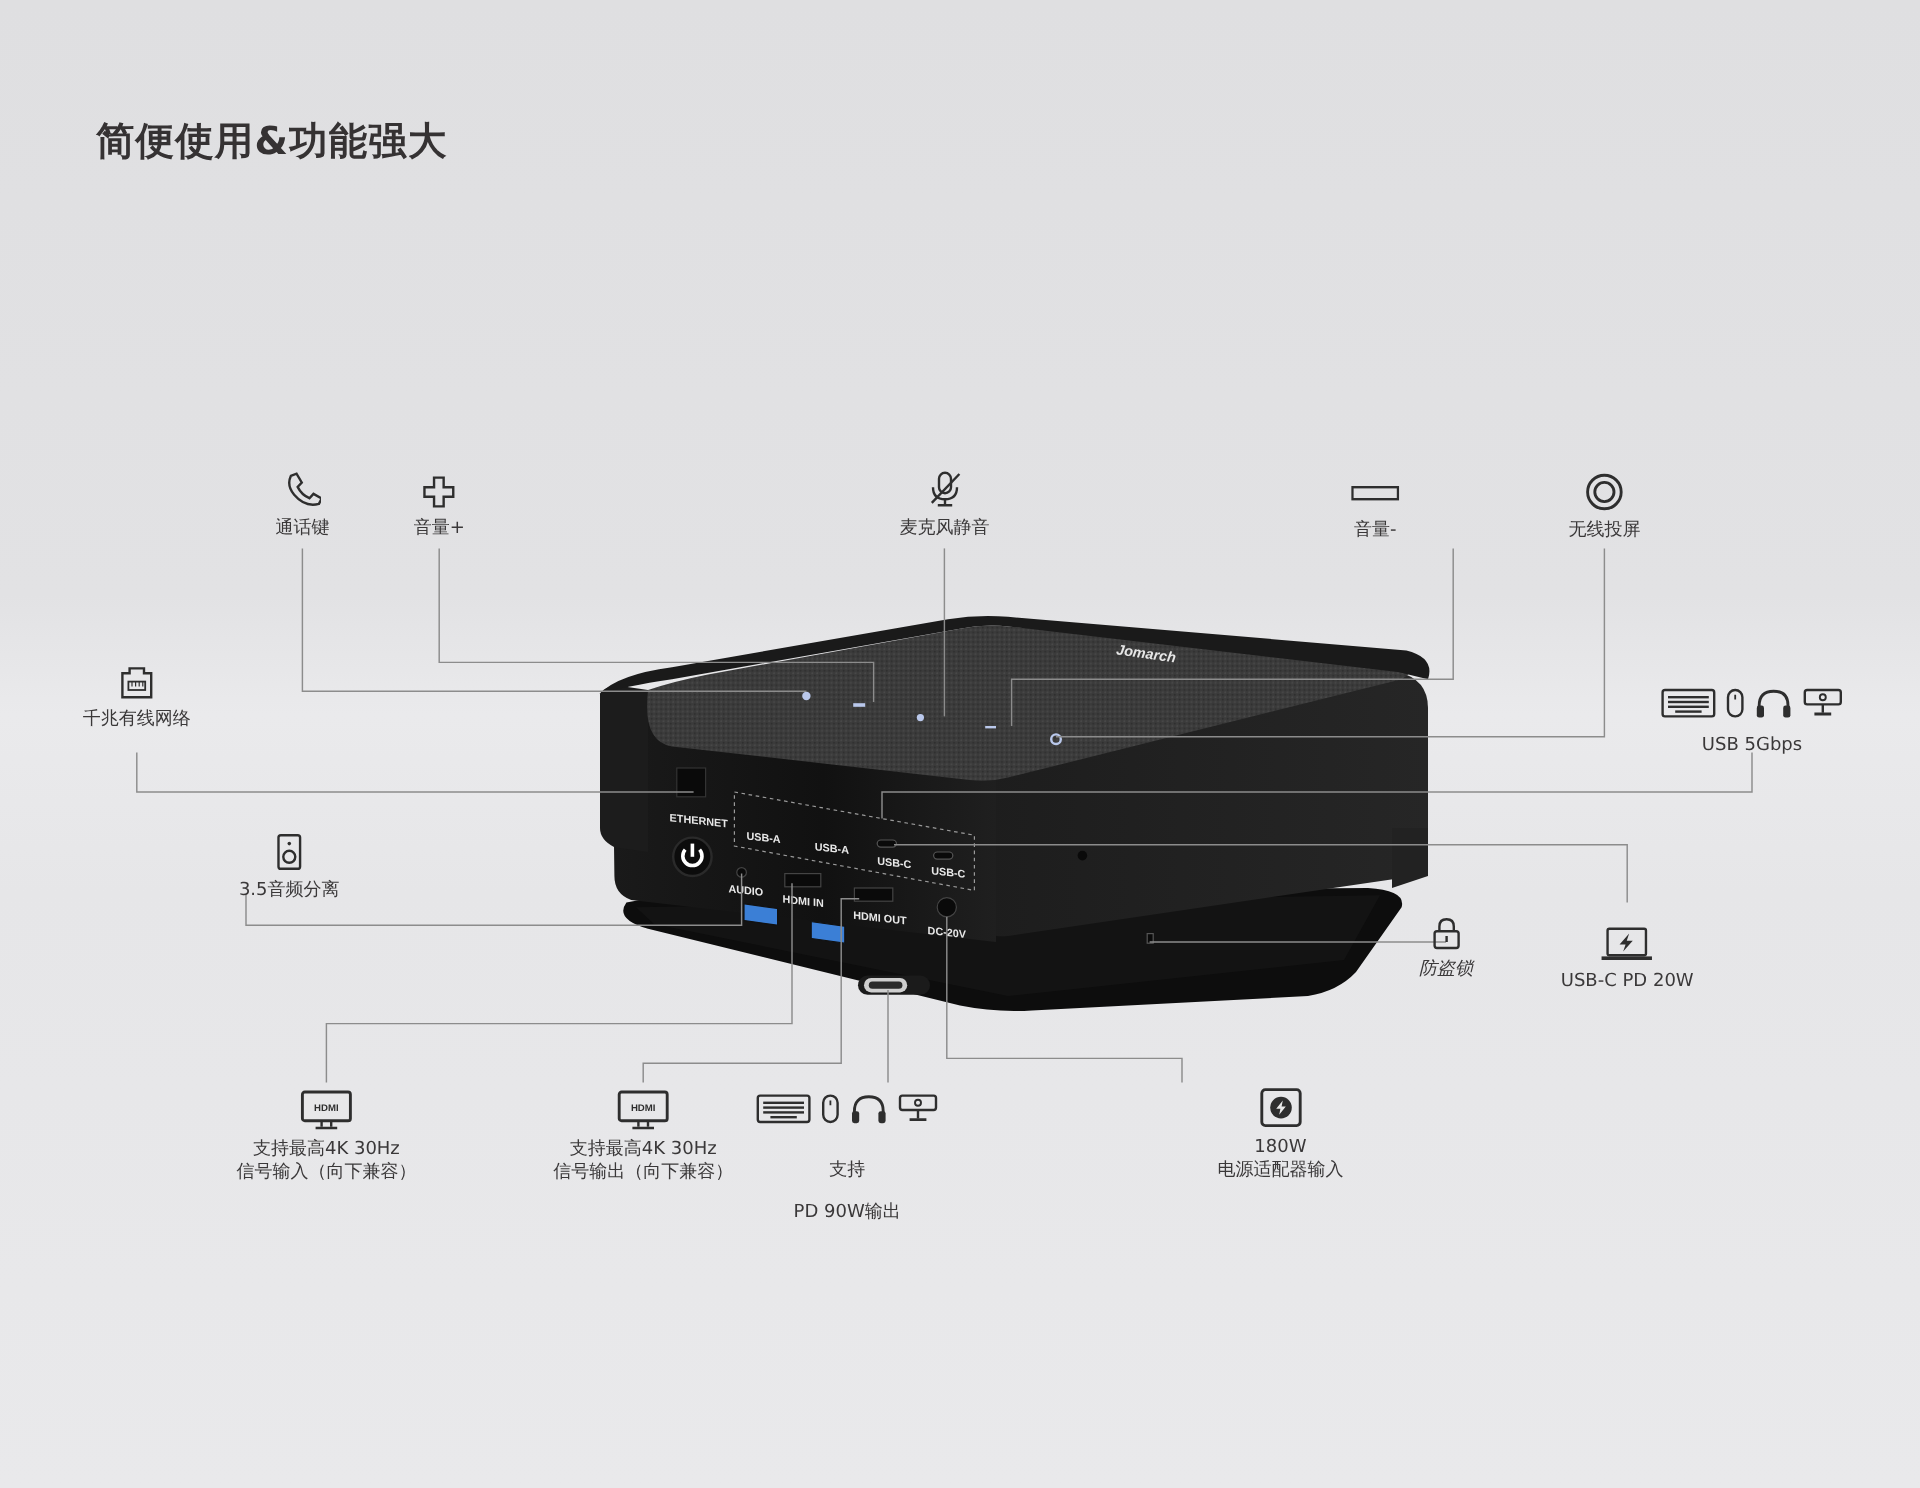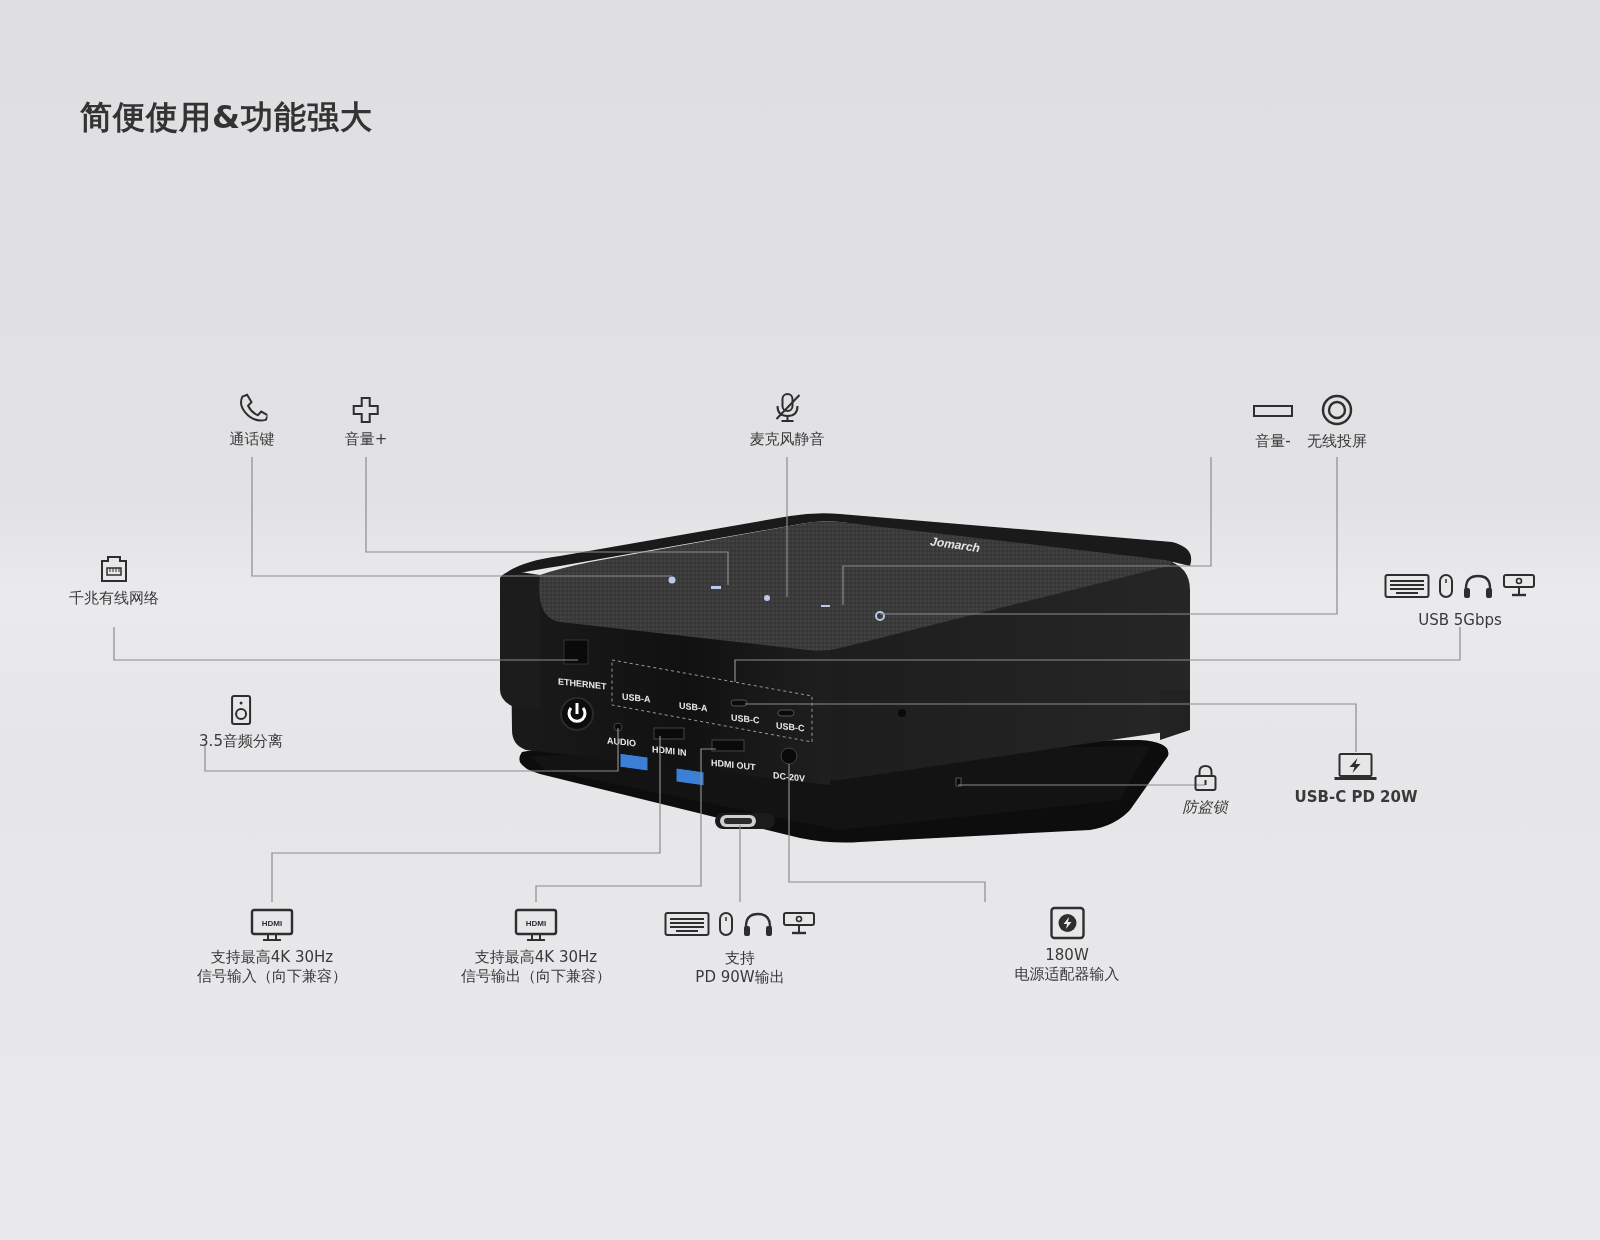--- a/index.html
+++ b/index.html
@@ -175,21 +175,21 @@
         <rect x="10" y="2" width="10" height="17" rx="5" fill="none" stroke="#2e2e2e" stroke-width="2"></rect>
         <path d="M5 14 Q5 24 15 24 Q25 24 25 14" fill="none" stroke="#2e2e2e" stroke-width="2"></path>
         <line x1="15" y1="24" x2="15" y2="29" stroke="#2e2e2e" stroke-width="2"></line>
         <line x1="9" y1="29" x2="21" y2="29" stroke="#2e2e2e" stroke-width="2"></line>
         <line x1="4" y1="27" x2="27" y2="3" stroke="#2e2e2e" stroke-width="2"></line>
       </svg>
   </span>
   <span class="label">麦克风静音</span>
 </div>
 
-<div class="callout" style="left:1273px; top:404px;">
+<div class="callout" style="left:1146px; top:404px;">
   <span class="icon" style="margin-bottom:14px;">
     <svg width="40" height="14" viewBox="0 0 40 14">
         <rect x="1" y="2" width="38" height="10" fill="none" stroke="#2e2e2e" stroke-width="2"></rect>
       </svg>
   </span>
   <span class="label">音量-</span>
 </div>
 
 <div class="callout" style="left:1337px; top:394px;">
   <span class="icon">
@@ -270,21 +270,21 @@
   <span class="icon">
     <svg width="24" height="28" viewBox="0 0 24 28">
         <path d="M6 12 V8 Q6 2 12 2 Q18 2 18 8 V12" fill="none" stroke="#2e2e2e" stroke-width="2"></path>
         <rect x="2" y="12" width="20" height="14" rx="2" fill="none" stroke="#2e2e2e" stroke-width="2"></rect>
         <line x1="12" y1="16" x2="12" y2="21" stroke="#2e2e2e" stroke-width="2"></line>
       </svg>
   </span>
   <span class="label">防盗锁</span>
 </div>
 
-<div class="callout" style="left:1356px; top:752px;font-weight:bold;">
+<div class="callout" style="left:1356px; top:772px;">
   <span class="icon">
     <svg width="44" height="30" viewBox="0 0 44 30">
         <rect x="6" y="2" width="32" height="22" rx="1.5" fill="none" stroke="#2e2e2e" stroke-width="2"></rect>
         <rect x="1" y="25" width="42" height="3" fill="#2e2e2e"></rect>
         <path d="M24 6 L16 15 H21 L19 21 L27 12 H22 Z" fill="#2e2e2e"></path>
       </svg>
   </span>
   <span class="label">USB-C  PD 20W</span>
 </div>
 
@@ -309,21 +309,21 @@
         <text x="22" y="18" text-anchor="middle" font-family="Liberation Sans, sans-serif" font-weight="bold" font-size="8" fill="#2e2e2e">HDMI</text>
         <line x1="18" y1="26" x2="18" y2="31" stroke="#2e2e2e" stroke-width="2"></line>
         <line x1="26" y1="26" x2="26" y2="31" stroke="#2e2e2e" stroke-width="2"></line>
         <line x1="13" y1="32" x2="31" y2="32" stroke="#2e2e2e" stroke-width="2"></line>
       </svg>
   </span>
   <span class="label">支持最高4K 30Hz</span>
   <span class="label">信号输出（向下兼容）</span>
 </div>
 
-<div class="callout" style="left:740px; top:910px;">
+<div class="callout" style="left:706px; top:910px;gap:16px;">
   <span class="icon">
     <span>
       <svg width="46" height="26" viewBox="0 0 46 26">
           <rect x="1.5" y="2" width="43" height="22" rx="2" fill="none" stroke="#2e2e2e" stroke-width="2"></rect>
           <g fill="#2e2e2e">
             <rect x="6" y="7" width="34" height="2"></rect>
             <rect x="6" y="11" width="34" height="2"></rect>
             <rect x="6" y="15" width="34" height="2"></rect>
             <rect x="12" y="19" width="22" height="2"></rect>
           </g>

